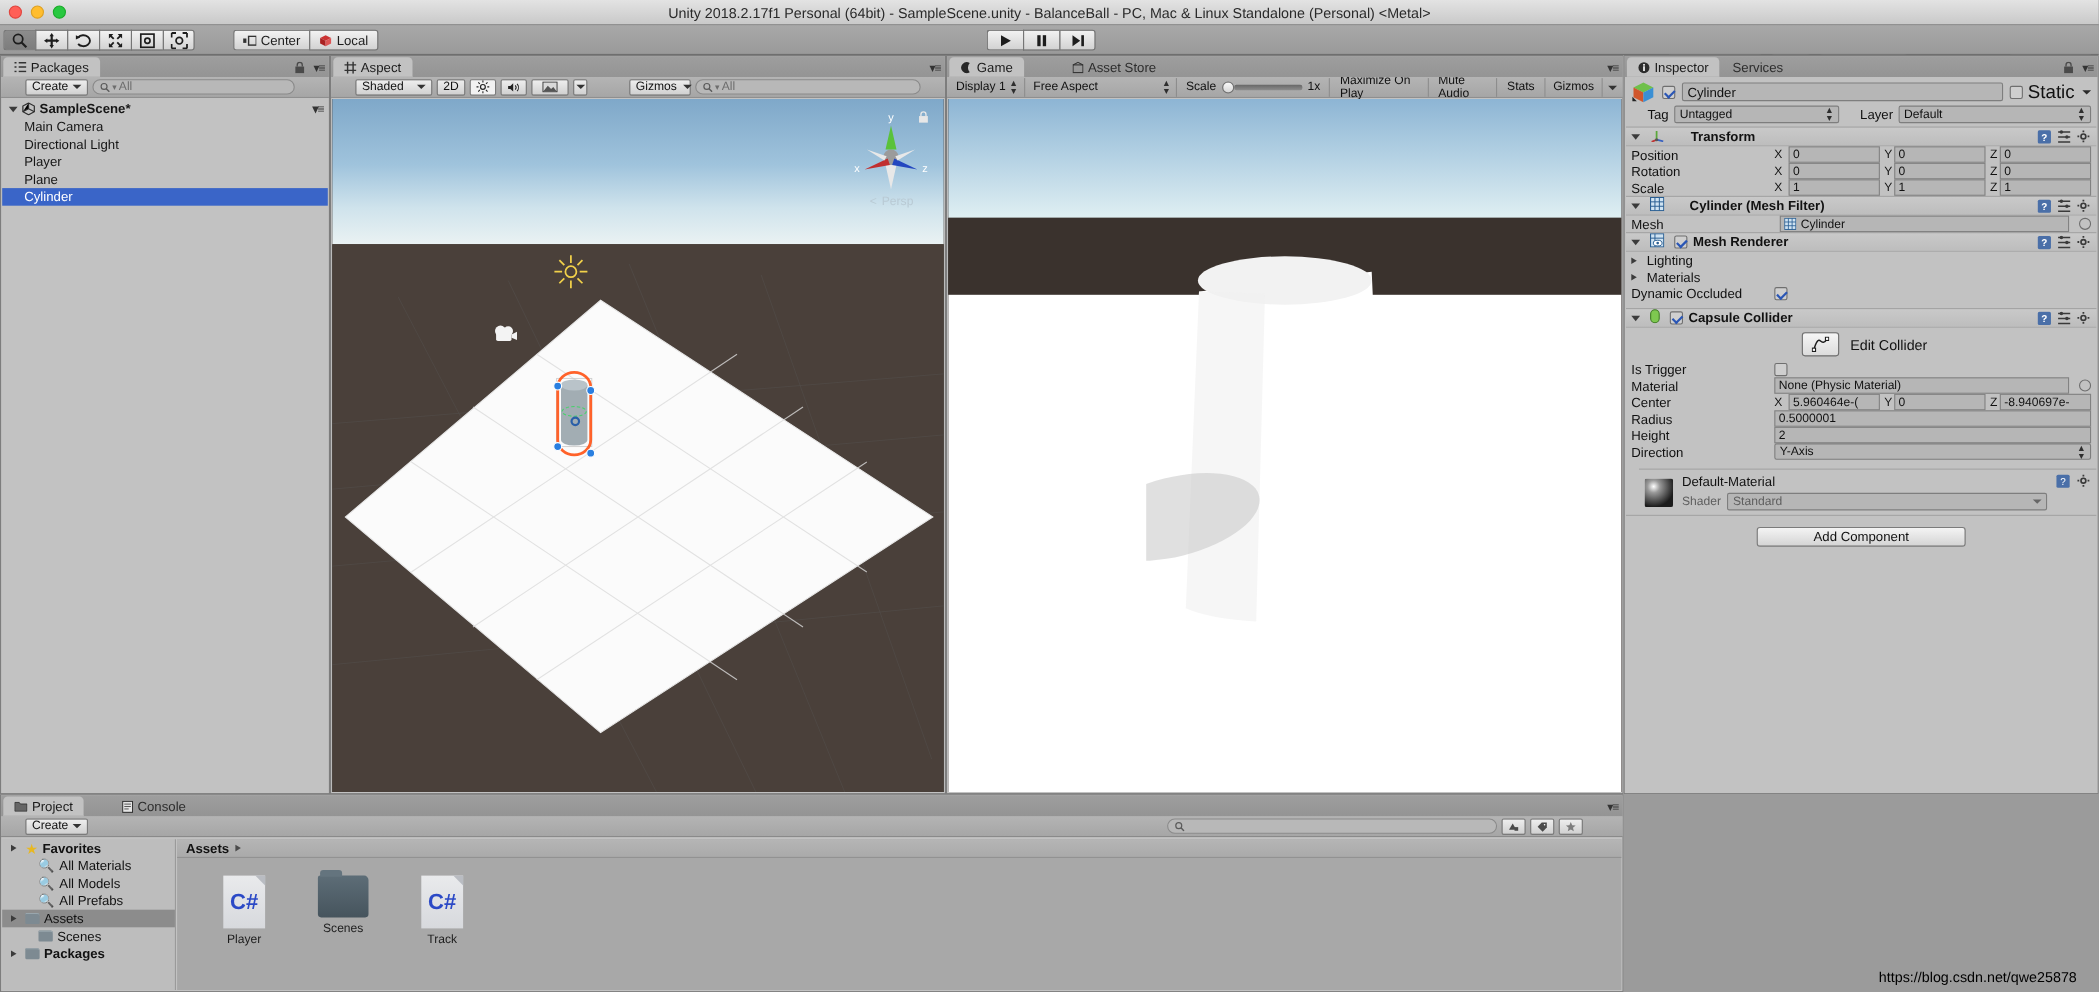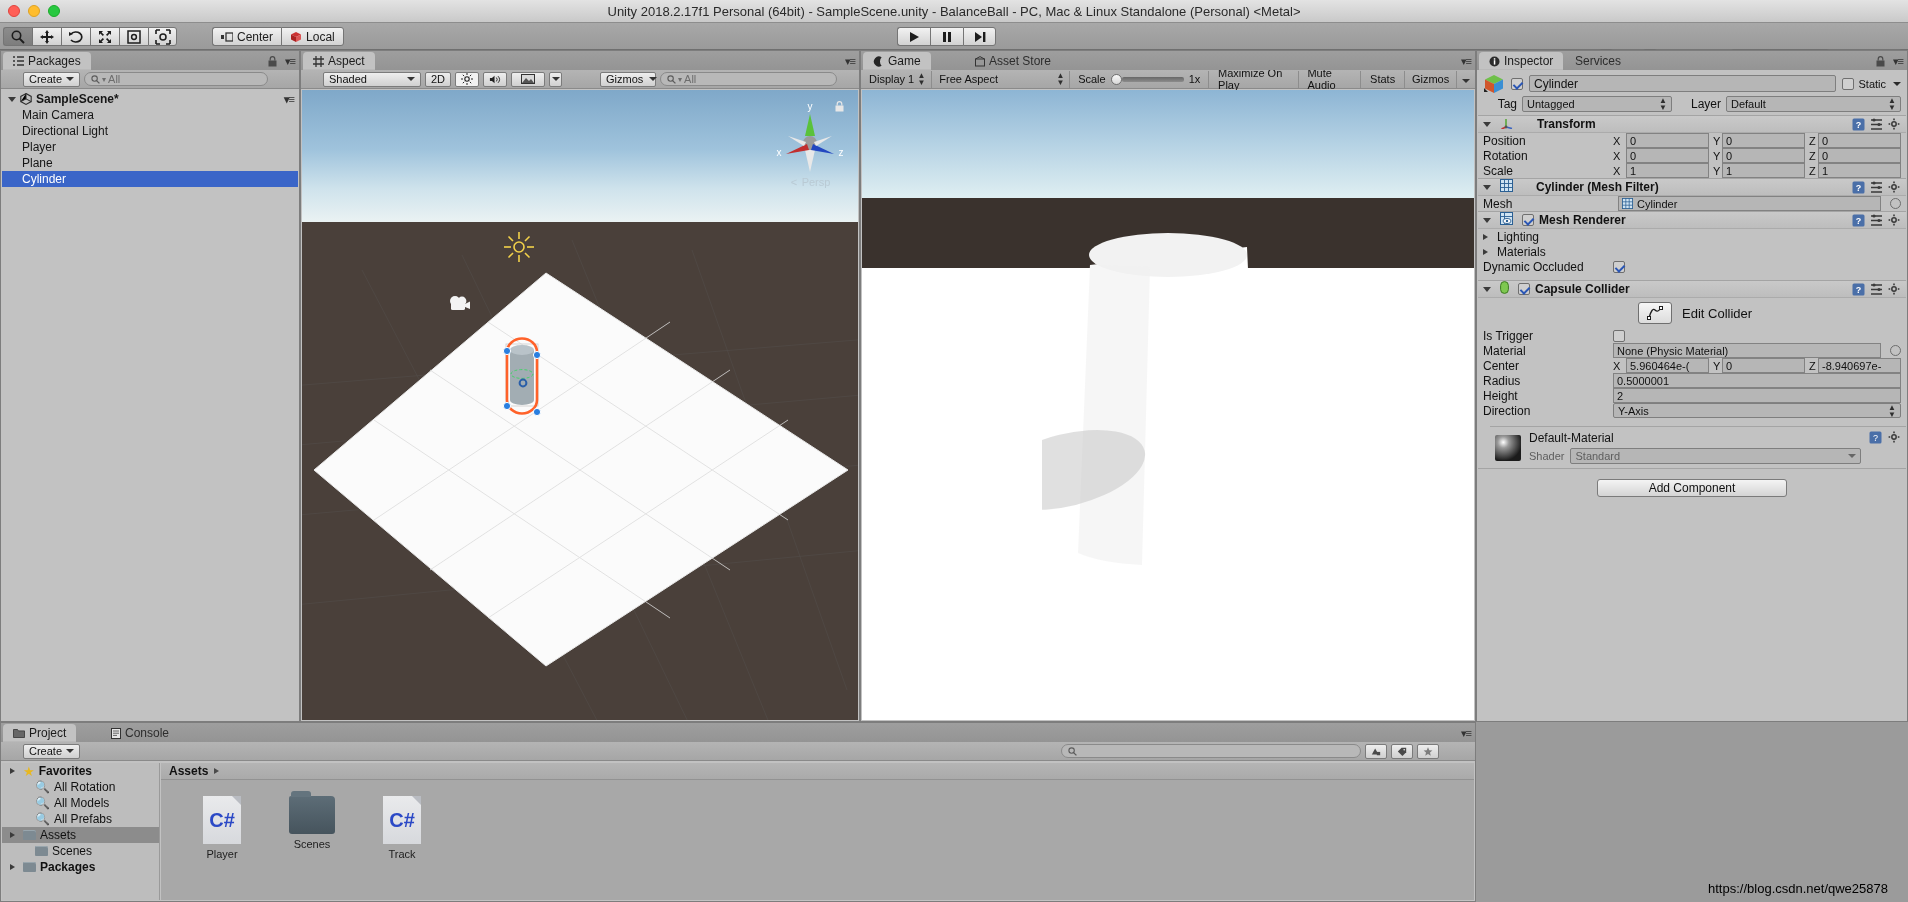--- a/index.html
+++ b/index.html
@@ -110,21 +110,21 @@
   .gplane{ position:absolute; left:0; top:178px; width:612px; height:452px; background:#ffffff;}
   .gcyl{ position:absolute; left:180px; top:115px; width:265px; height:370px;}
 
   
   #inspector{ left:1476px; top:50px; width:432px; height:672px; }
   .insp-body{ position:absolute; left:1px; top:20px; right:1px; bottom:1px; background:#c2c2c2; overflow:hidden;}
   .objhead{ display:flex; align-items:center; height:22px; padding:3px 5px 0 5px; gap:6px;}
   .cubeicon{ width:22px;height:22px; }
   .namefield{ flex:1; height:17px; background:#b6b6b6; border:1px solid #7e7e7e; border-radius:2px;
               font-size:12px; padding:0 4px; display:flex; align-items:center;}
-  .staticwrap{ display:flex; align-items:center; gap:4px; font-size:11px;}
+  .staticwrap{ display:flex; align-items:center; gap:4px; font-size:17px;}
   .cbox{ width:12px;height:12px;border:1px solid #6f6f6f;background:#cfcfcf;border-radius:2px;
          display:inline-block; position:relative;}
   .cbox.checked::after{ content:""; position:absolute; left:2px; top:5px; width:4px;height:7px;
          border:solid #2a56b5; border-width:0 2px 2px 0; transform:rotate(45deg); top:1px; left:3px;}
   .taglayer{ display:flex; align-items:center; gap:5px; padding:3px 5px; font-size:12px; }
   .dropdown{ background:#b6b6b6; border:1px solid #7e7e7e; border-radius:2px; height:16px;
              display:flex; align-items:center; justify-content:space-between; padding:0 4px; font-size:11px;}
   .dd-arrows{ font-size:8px; line-height:7px; color:#2e2e2e; text-align:center;}
 
   .comphead{ display:flex; align-items:center; gap:5px; height:18px; padding:0 5px;
@@ -363,21 +363,21 @@
     <div class="tabrow">
       <div class="tab active" style="left:2px;">
         <svg width="11" height="11" viewBox="0 0 11 11">
             <path d="M3 0v11M8 0v11M0 3h11M0 8h11" stroke="#333" stroke-width="1.3"></path>
           </svg>
         <span>Aspect</span>
       </div>
       <span class="panelmenu">▾≡</span>
     </div>
     <div class="subbar">
-      <div class="mini" style="width:98px;justify-content:space-between;">
+      <div class="mini" style="width:70px;justify-content:space-between;">
         <span>Shaded</span>
         <span class="caret" style="border-top-color:#333;"></span>
       </div>
       <div class="mini">
         <span>2D</span>
       </div>
       <div class="mini" style="background:#f2f2f2;width:24px;justify-content:center;">
         <svg width="12" height="12" viewBox="0 0 12 12">
             <circle cx="6" cy="6" r="2.2" fill="none" stroke="#222" stroke-width="1.1"></circle>
             <path d="M6 0v2M6 10v2M0 6h2M10 6h2M1.8 1.8l1.4 1.4M8.8 8.8l1.4 1.4M10.2 1.8L8.8 3.2M3.2 8.8L1.8 10.2" stroke="#222" stroke-width="1"></path>
@@ -951,21 +951,21 @@
         <div class="trow">
           <span style="width:0px;display:inline-block"></span>
           <span class="tri" style="border-left-color:#3b3b3b;transform:rotate(0deg);"></span>
           <span class="star">★</span>
           <span style="font-weight:bold;">Favorites</span>
         </div>
         <div class="trow">
           <span style="width:12px;display:inline-block"></span>
           <span style="width:9px;display:inline-block"></span>
           <span class="magn">🔍</span>
-          <span style="">All Rotation</span>
+          <span style="">All Materials</span>
         </div>
         <div class="trow">
           <span style="width:12px;display:inline-block"></span>
           <span style="width:9px;display:inline-block"></span>
           <span class="magn">🔍</span>
           <span style="">All Models</span>
         </div>
         <div class="trow">
           <span style="width:12px;display:inline-block"></span>
           <span style="width:9px;display:inline-block"></span>

